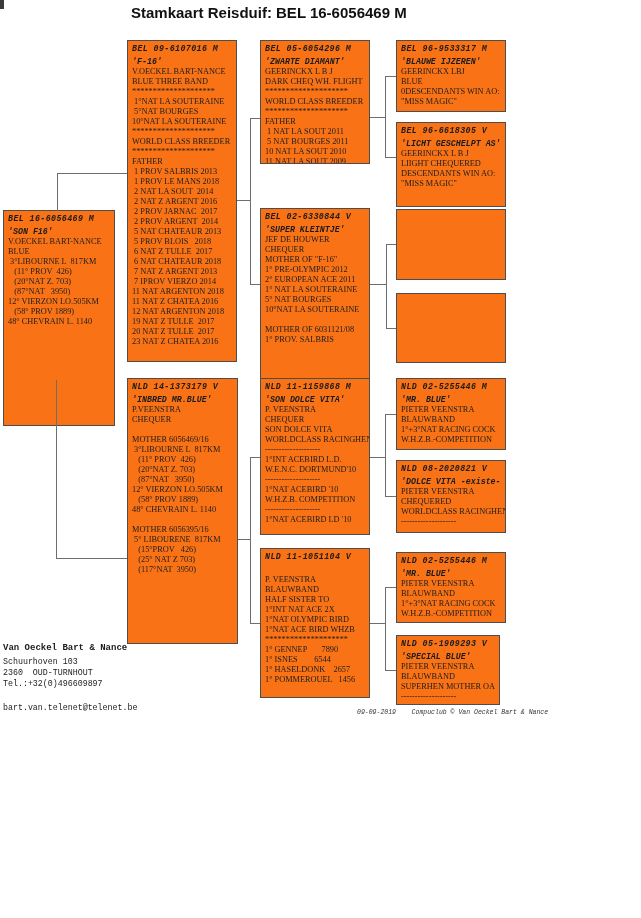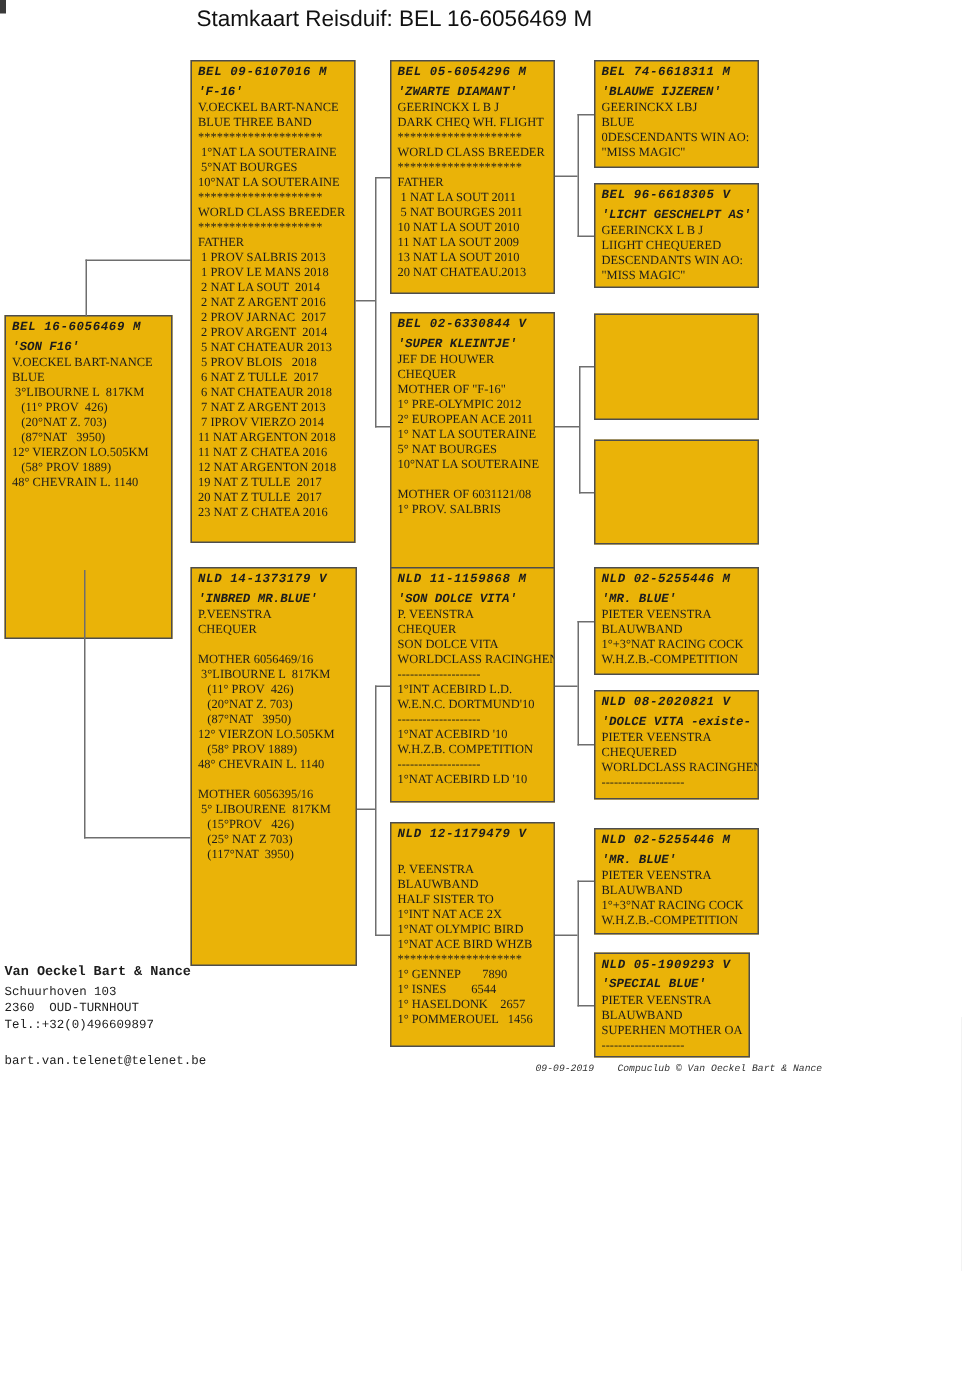--- a/index.html
+++ b/index.html
@@ -5,25 +5,26 @@
   html,body { margin:0; padding:0; background:#e9e9e9; }
   .page {
     position:relative; width:641px; height:918px; background:#ffffff;
     font-family:"Liberation Mono", monospace; color:#1c1c1c;
     overflow:hidden; margin:0 auto;
   }
   .title {
     position:absolute; left:131px; top:4px;
     font-family:"Liberation Sans", sans-serif; font-size:15px; color:#111;
     white-space:pre;
+    font-weight:bold;
   }
   .artifact { position:absolute; left:0; top:0; width:4px; height:9px; background:#3a3a3a; }
   .box {
     position:absolute; box-sizing:border-box; border:1px solid #4d4d4d;
-    background:#eab308; padding:3px 3px 2px 4px; overflow:hidden;
+    background:#f97316; padding:3px 3px 2px 4px; overflow:hidden;
   }
   .ring  { font-size:8.3px; line-height:10px; height:11px; font-weight:bold; font-style:italic; white-space:pre; letter-spacing:0.4px; }
   .name  { font-size:8.3px; line-height:10px; height:10px; margin-top:2px; font-weight:bold; font-style:italic; white-space:pre; }
   .btxt  { font-size:8.3px; line-height:10px; white-space:pre;font-family:Liberation Serif, serif; }
   .ln    { position:absolute; background:#6e6e6e; }
   .f-owner { position:absolute; left:3px; top:643px; font-size:9px; font-weight:bold; white-space:pre; }
   .f-line  { position:absolute; left:3px; font-size:8.3px; white-space:pre; }
   .f-print { position:absolute; left:357px; top:709px; font-size:6.5px; font-style:italic; white-space:pre; color:#333; }
 </style>
 </head>
@@ -97,21 +98,21 @@
    (58° PROV 1889)
 48° CHEVRAIN L. 1140
 
 MOTHER 6056395/16
  5° LIBOURENE  817KM
    (15°PROV   426)
    (25° NAT Z 703)
    (117°NAT  3950)</div>
   </div>
 
-  <div class="box" style="left:260px;top:40px;width:110px;height:156px">
+  <div class="box" style="left:260px;top:40px;width:110px;height:124px">
     <div class="ring">BEL 05-6054296 M</div>
     <div class="name">'ZWARTE DIAMANT'</div>
     <div class="btxt">GEERINCKX L B J
 DARK CHEQ WH. FLIGHT
 ********************
 WORLD CLASS BREEDER
 ********************
 FATHER
  1 NAT LA SOUT 2011
  5 NAT BOURGES 2011
@@ -148,45 +149,45 @@
 1°INT ACEBIRD L.D.
 W.E.N.C. DORTMUND'10
 --------------------
 1°NAT ACEBIRD '10
 W.H.Z.B. COMPETITION
 --------------------
 1°NAT ACEBIRD LD '10</div>
   </div>
 
   <div class="box" style="left:260px;top:548px;width:110px;height:150px">
-    <div class="ring">NLD 12-1179479 V</div>
+    <div class="ring">NLD 11-1051104 V</div>
     <div class="name"></div>
     <div class="btxt">P. VEENSTRA
 BLAUWBAND
 HALF SISTER TO
 1°INT NAT ACE 2X
 1°NAT OLYMPIC BIRD
 1°NAT ACE BIRD WHZB
 ********************
 1° GENNEP       7890
 1° ISNES        6544
 1° HASELDONK    2657
 1° POMMEROUEL   1456</div>
   </div>
 
   <div class="box" style="left:396px;top:40px;width:110px;height:72px">
-    <div class="ring">BEL 74-6618311 M</div>
+    <div class="ring">BEL 96-9533317 M</div>
     <div class="name">'BLAUWE IJZEREN'</div>
     <div class="btxt">GEERINCKX LBJ
 BLUE
 0DESCENDANTS WIN AO:
 "MISS MAGIC"</div>
   </div>
 
-  <div class="box" style="left:396px;top:122px;width:110px;height:70px">
+  <div class="box" style="left:396px;top:122px;width:110px;height:85px">
     <div class="ring">BEL 96-6618305 V</div>
     <div class="name">'LICHT GESCHELPT AS'</div>
     <div class="btxt">GEERINCKX L B J
 LIIGHT CHEQUERED
 DESCENDANTS WIN AO:
 "MISS MAGIC"</div>
   </div>
 
   <div class="box" style="left:396px;top:209px;width:110px;height:71px">
     <div class="ring"></div>

